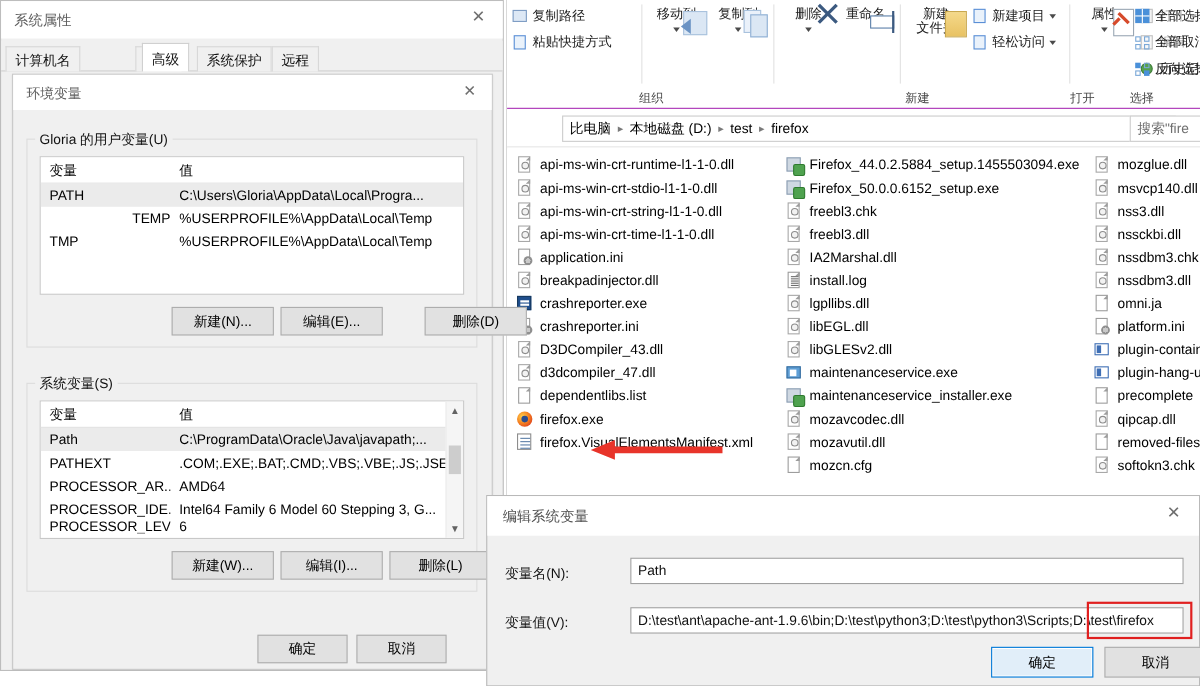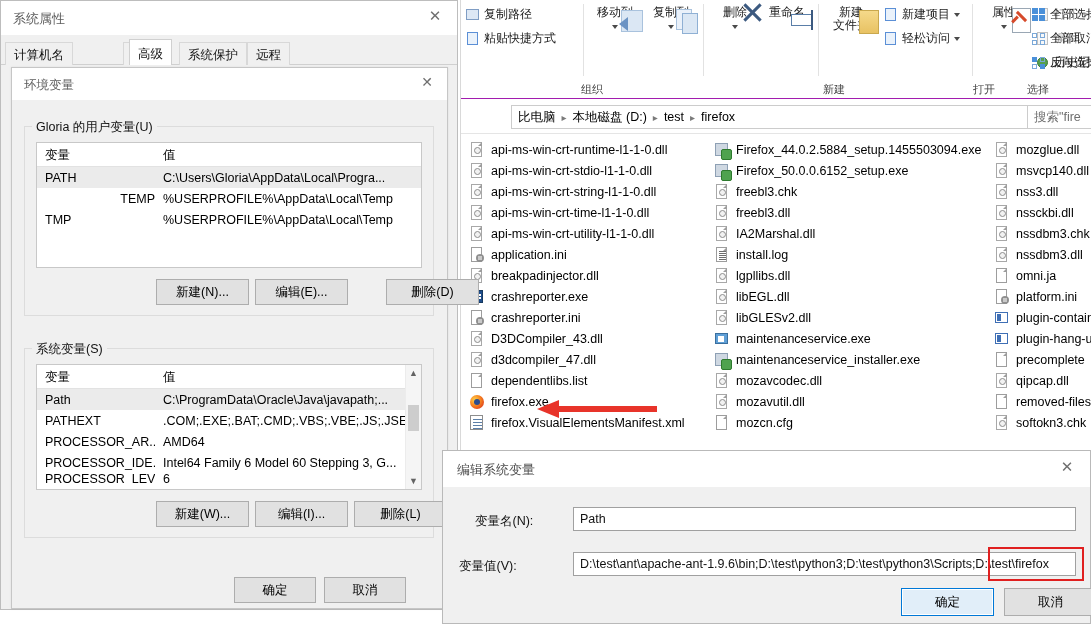--- a/index.html
+++ b/index.html
@@ -384,27 +384,20 @@
             <span>api-ms-win-crt-string-l1-1-0.dll</span>
           </div>
         <div class="fileitem">
             <span class="ficon fi-dll">
               <span class="fi-page"></span>
               <span class="fi-dllmark"></span>
             </span>
             <span>api-ms-win-crt-time-l1-1-0.dll</span>
           </div>
         <div class="fileitem">
-            <span class="ficon fi-dll">
-              <span class="fi-page"></span>
-              <span class="fi-dllmark"></span>
-            </span>
-            <span>api-ms-win-crt-utility-l1-1-0.dll</span>
-          </div>
-        <div class="fileitem">
             <span class="ficon">
               <span class="fi-ini"></span>
             </span>
             <span>application.ini</span>
           </div>
         <div class="fileitem">
             <span class="ficon fi-dll">
               <span class="fi-page"></span>
               <span class="fi-dllmark"></span>
             </span>
@@ -740,21 +733,21 @@
 
       <div class="btn" style="left:222px; top:509px; width:82px; height:26px;">确定</div>
       <div class="btn" style="left:312px; top:509px; width:82px; height:26px;">取消</div>
     </div>
   </div>
 
   <div class="editdlg">
     <div class="ed-title">编辑系统变量</div>
     <div class="ed-close">✕</div>
 
-    <div class="ed-label" style="left:32px; top:62px;">变量名(N):</div>
+    <div class="ed-label" style="left:16px; top:62px;">变量名(N):</div>
     <div class="ed-input" style="left:130px; top:56px; width:503px; height:24px;">Path</div>
 
     <div class="ed-label" style="left:16px; top:107px;">变量值(V):</div>
     <div class="ed-input" style="left:130px; top:101px; width:503px; height:24px;">D:\test\ant\apache-ant-1.9.6\bin;D:\test\python3;D:\test\python3\Scripts;D:\test\firefox</div>
 
     <div class="redbox" style="left:545px; top:96px; width:96px; height:34px;"></div>
 
     <div class="btn focus" style="left:458px; top:137px; width:93px; height:28px;">确定</div>
     <div class="btn" style="left:561px; top:137px; width:93px; height:28px;">取消</div>
   </div>

